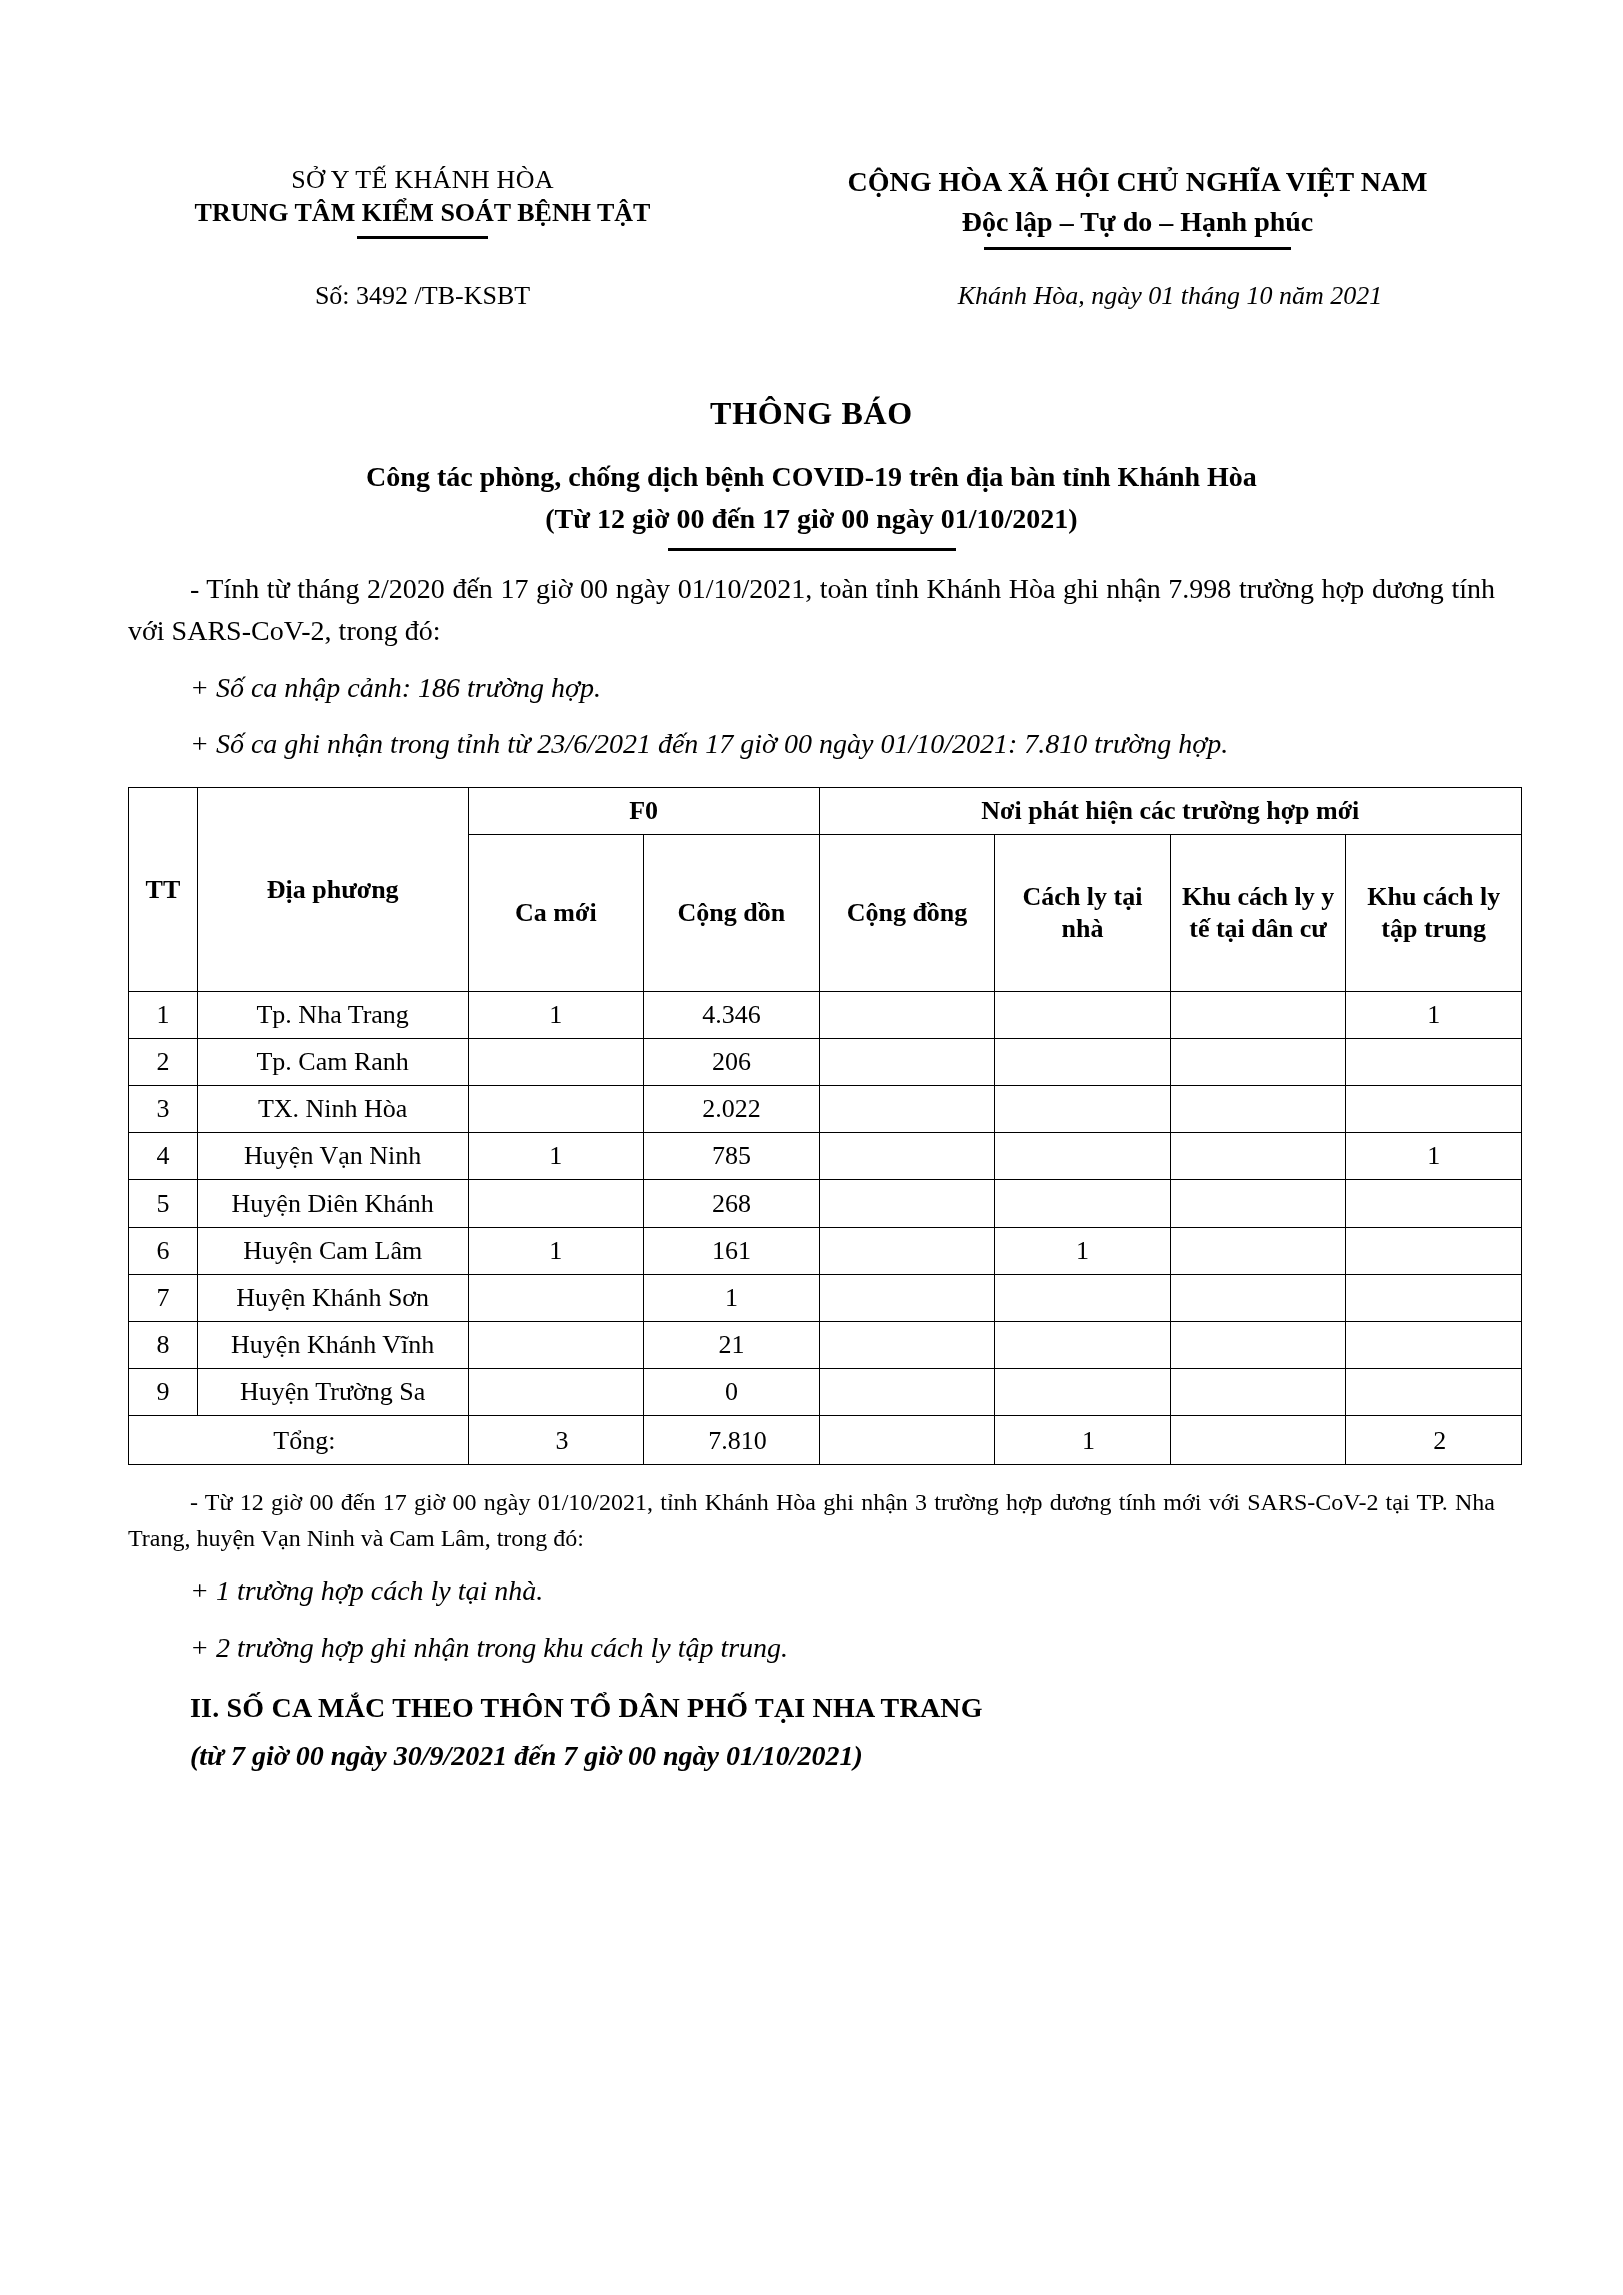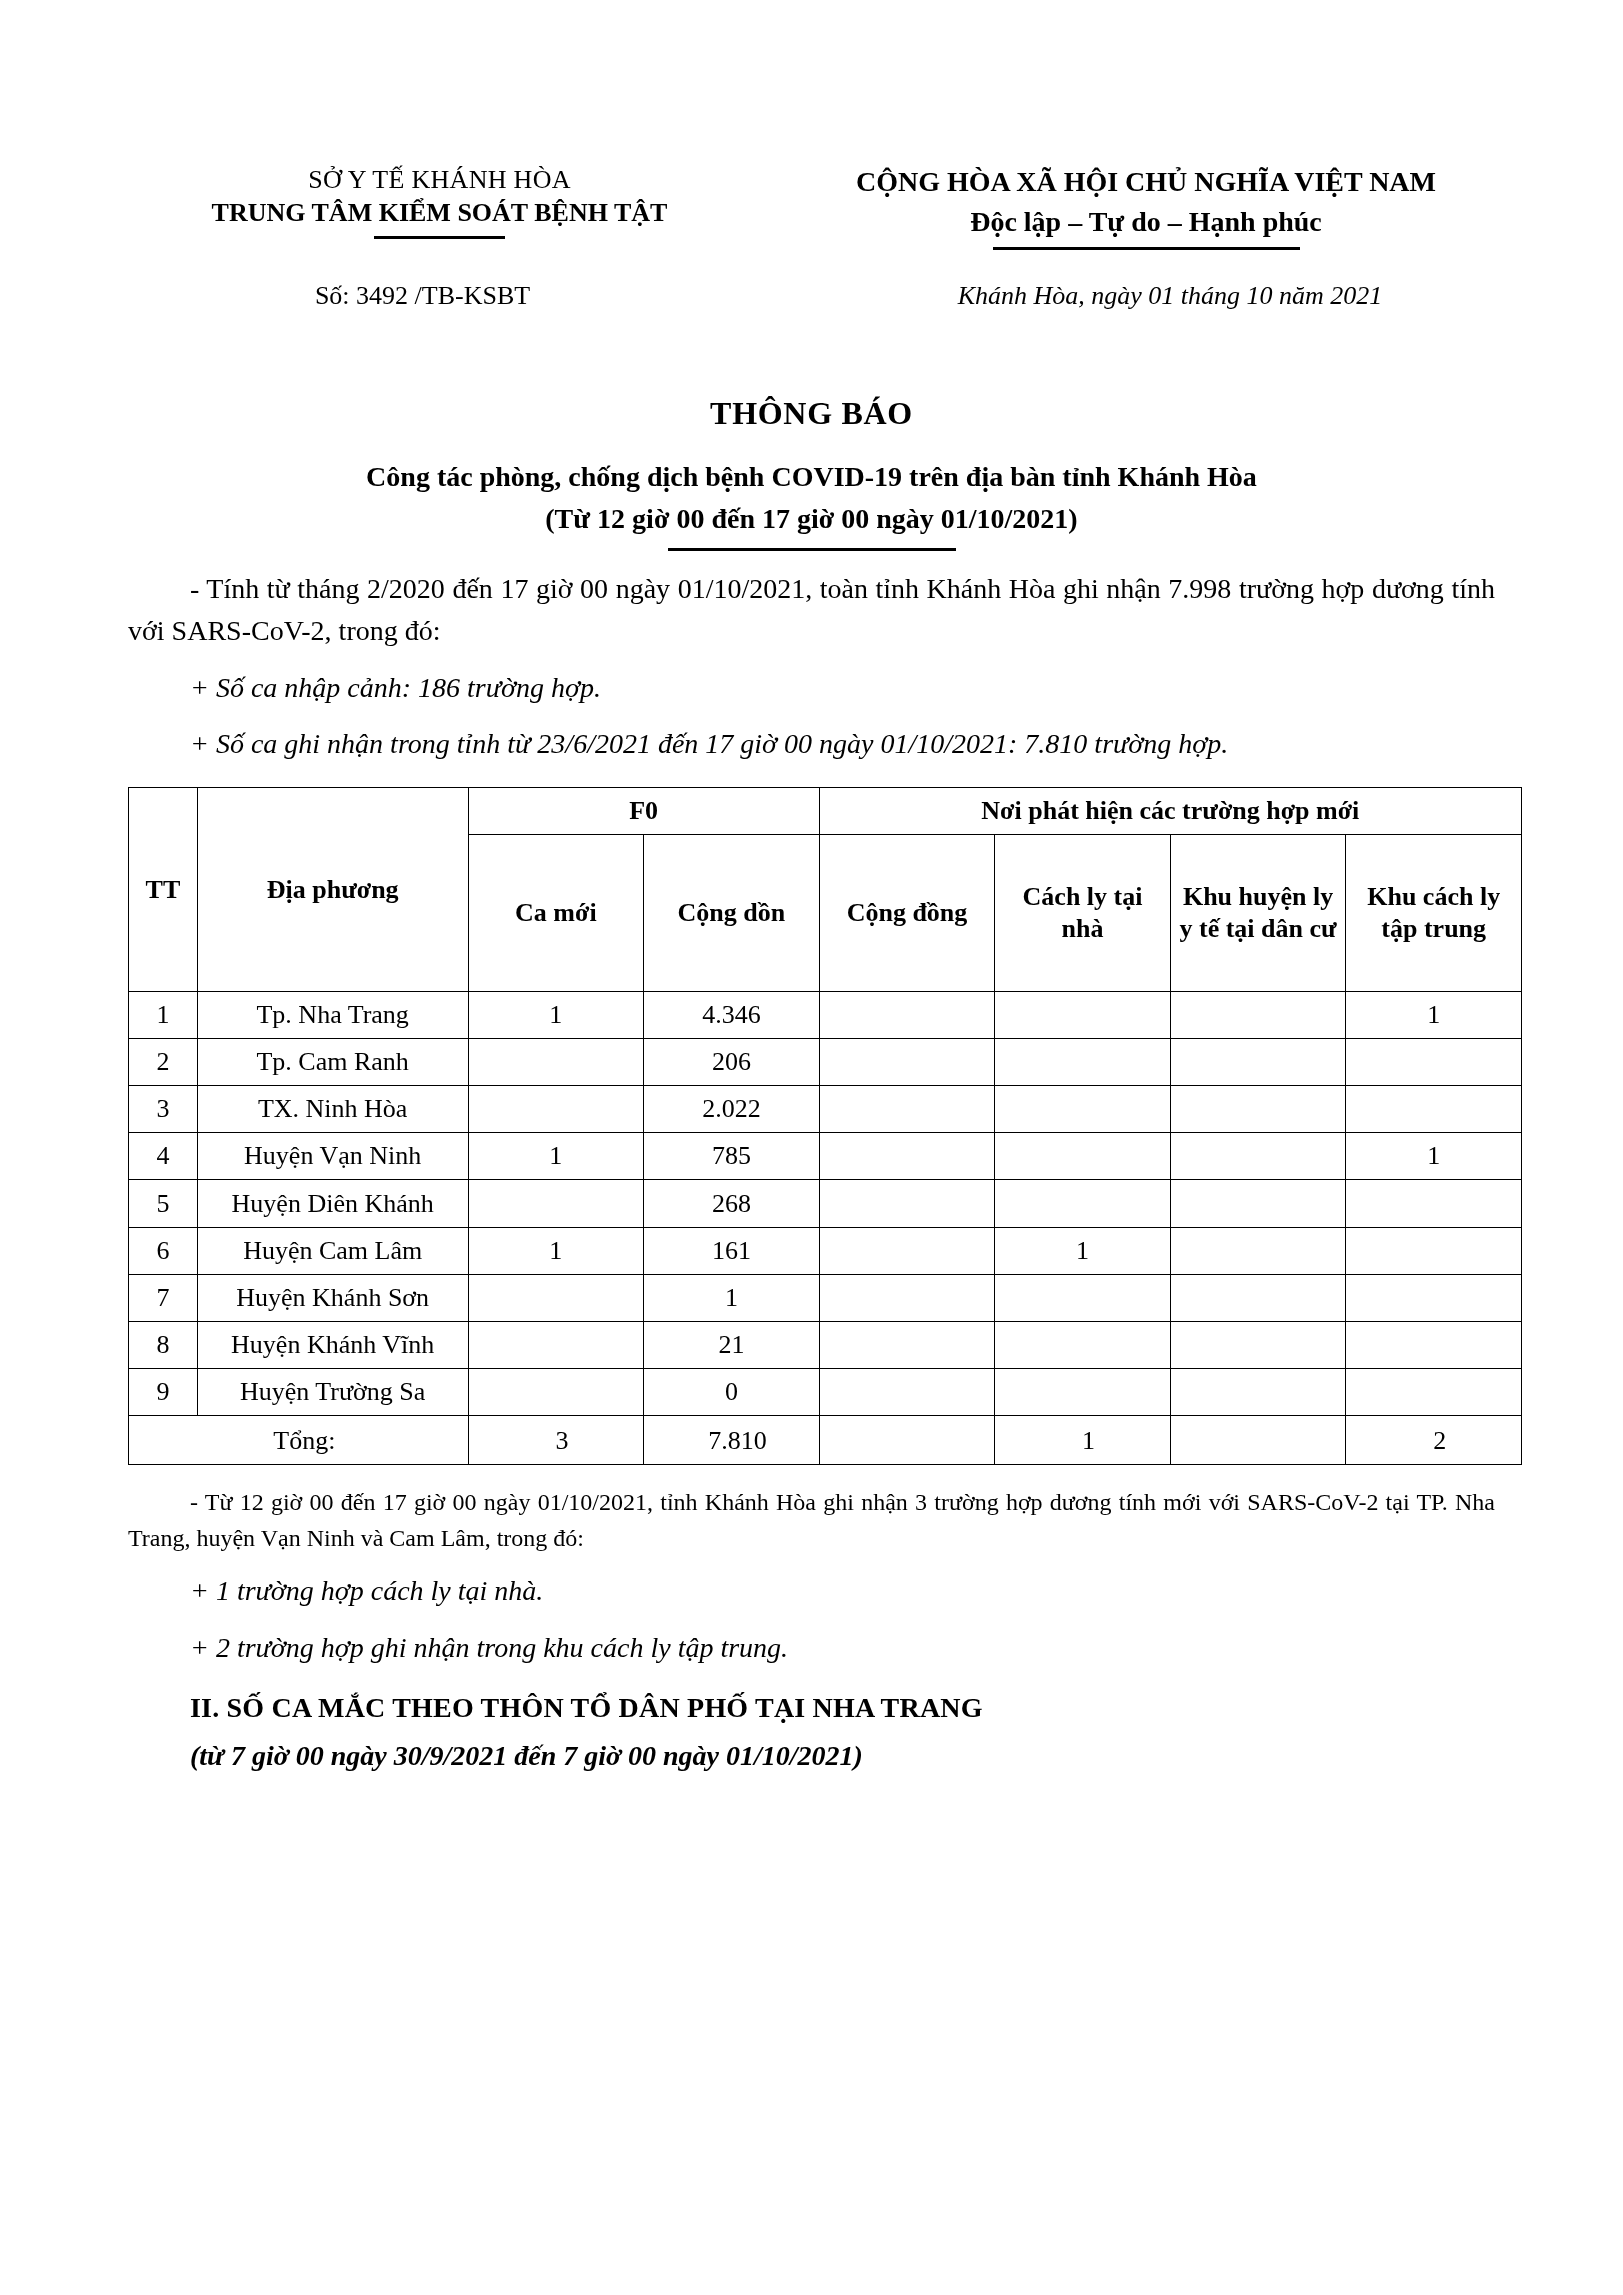--- a/index.html
+++ b/index.html
@@ -22,21 +22,20 @@
     padding: 0;
     overflow: hidden;
   }
 
   
   .masthead {
     display: flex;
     flex-direction: row;
     align-items: flex-start;
     padding-top: 164px;
-    margin-left: 17px;
   }
   .mast-left {
     width: 589px;
     margin-left: 128px;
     text-align: center;
   }
   .mast-right {
     flex: 1;
     text-align: center;
     padding-right: 65px;
@@ -262,21 +261,21 @@
           <th class="hdr-tt" rowspan="2">TT</th>
           <th class="hdr-place" rowspan="2">Địa phương</th>
           <th class="hdr-group" colspan="2">F0</th>
           <th class="hdr-group" colspan="4">Nơi phát hiện các trường hợp mới</th>
         </tr>
         <tr>
           <th class="hdr-new hdr-tall">Ca mới</th>
           <th class="hdr-cum hdr-tall">Cộng dồn</th>
           <th class="hdr-comm hdr-tall">Cộng đồng</th>
           <th class="hdr-home hdr-tall">Cách ly tại nhà</th>
-          <th class="hdr-zone1 hdr-tall">Khu huyện ly y tế tại dân cư</th>
+          <th class="hdr-zone1 hdr-tall">Khu cách ly y tế tại dân cư</th>
           <th class="hdr-zone2 hdr-tall">Khu cách ly tập trung</th>
         </tr>
       </thead>
       <tbody id="table-body">
           <tr class="row-data">
             <td>1</td>
             <td class="place">Tp. Nha Trang</td>
             <td>1</td>
             <td>4.346</td>
             <td></td>

